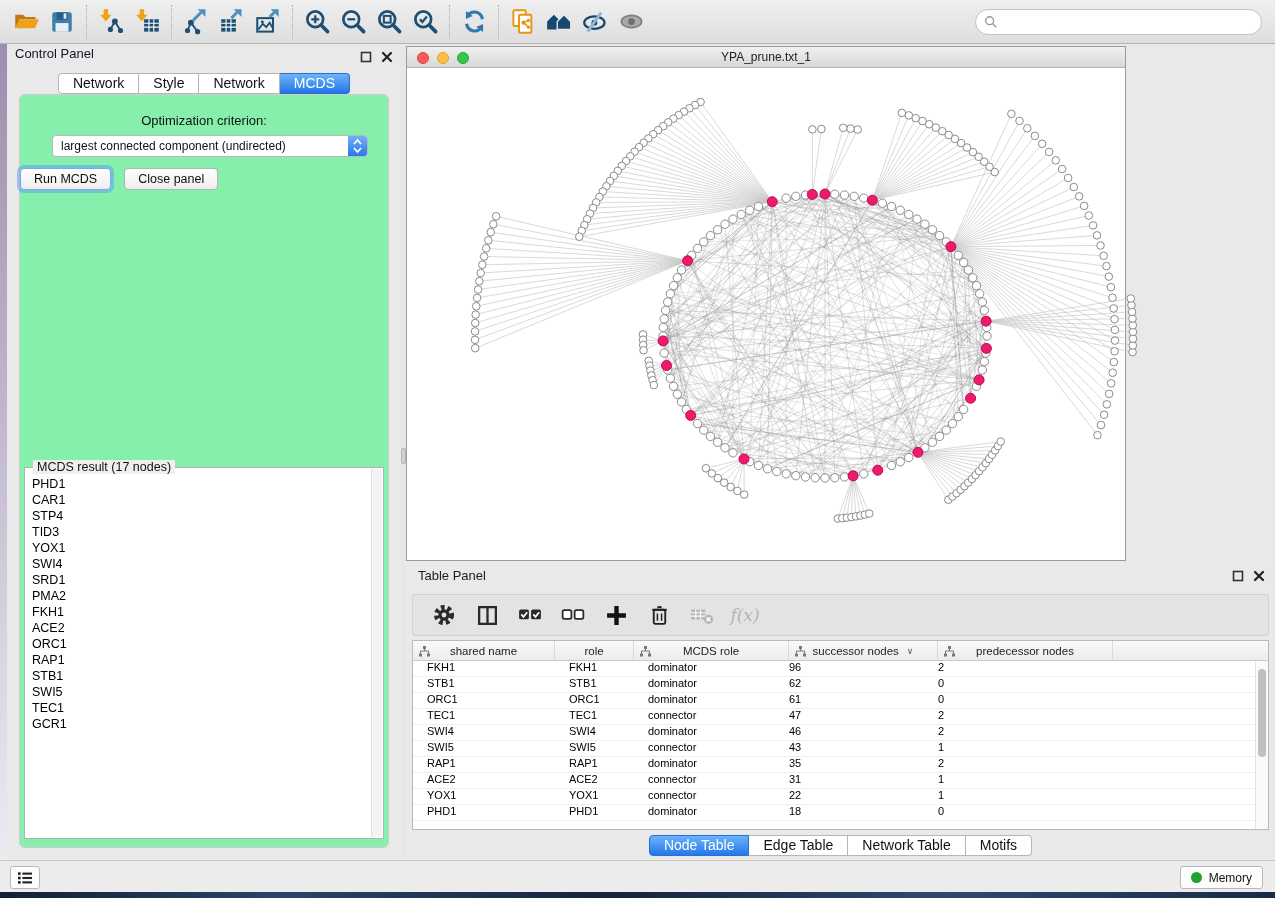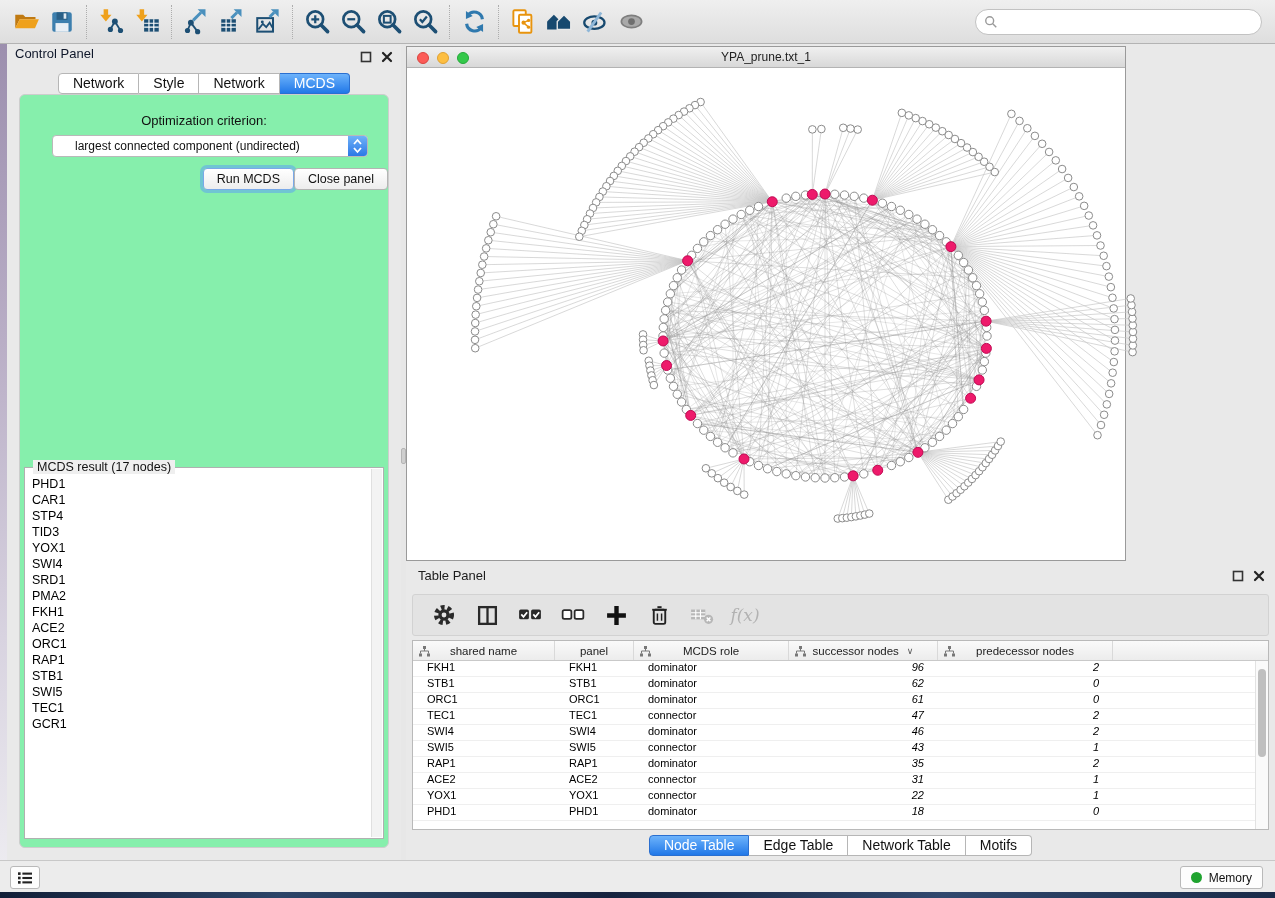--- a/index.html
+++ b/index.html
@@ -29,24 +29,24 @@
   .seg { height:21px; line-height:19px; padding:0 14px; background:#fff; border:1px solid #b6b6b6;
     border-left-width:0; font-size:14px; color:#111; text-align:center; }
   .seg.first { border-left-width:1px; border-radius:4px 0 0 4px; }
   .seg.last { border-radius:0 4px 4px 0; }
   .seg.active { background:linear-gradient(#6db3fb,#2178e8); border-color:#2a6fd0; color:#fff; }
   .cp-body { position:absolute; top:50px; left:12px; right:12px; bottom:12px;
     border:1px solid #cdcdcd; border-radius:6px; background:#86efac; }
   .opt-label { position:absolute; top:18px; width:100%; text-align:center; font-size:13px; color:#111; }
   .select-box { position:absolute; top:40px; left:32px; width:316px; height:22px;
     background:#fff; border:1px solid #b9b9b9; border-radius:4px; font-size:12px; color:#111;
-    line-height:20px; padding-left:22px; }
+    line-height:20px; padding-left:8px; }
   .select-step { position:absolute; right:0; top:0; width:19px; height:20px; border-radius:0 3px 3px 0;
     background:linear-gradient(#6fb1f8,#2c78e6); }
-  .btn-row { position:absolute; top:73px; width:100%; display:flex; justify-content:flex-end; }
+  .btn-row { position:absolute; top:73px; width:100%; display:flex; justify-content:flex-start; gap:13px; }
   .btn { height:22px; padding:0 13px; background:linear-gradient(#ffffff,#ededed);
     border:1px solid #b4b4b4; border-radius:4px; font-size:12.5px; color:#111;
     display:flex; align-items:center; font-family:inherit; }
   .btn.focused { box-shadow:0 0 0 3px rgba(90,155,250,.5); border-color:#7aa8e8; }
   .result-box { position:absolute; left:4px; right:4px; top:372px; bottom:8px;
     border:1px solid #b0b0b0; background:#fff; }
   .result-legend { position:absolute; top:-8px; left:8px; background:#efefef; padding:0 4px;
     font-size:12.5px; color:#111; }
   .result-list { position:absolute; inset:8px 12px 2px 7px; font-size:12.5px; color:#000; line-height:16px; overflow:hidden; }
   .result-scroll { position:absolute; top:1px; bottom:1px; right:1px; width:11px; background:#f3f3f3; border-left:1px solid #e0e0e0; }
@@ -71,21 +71,21 @@
   .fx { font-family:"DejaVu Serif","Liberation Serif",serif; font-style:italic; font-size:17px; color:#b2b2b2; }
   .tp-table { position:absolute; top:78px; left:6px; right:6px; height:190px; background:#fff; border:1px solid #b9b9b9; overflow:hidden; }
   .thead { display:flex; height:20px; background:linear-gradient(#fafafa,#ececec); border-bottom:1px solid #c9c9c9; }
   .th { display:flex; align-items:center; justify-content:center; gap:5px; font-size:11.5px; color:#222;
     border-right:1px solid #d9d9d9; position:relative; }
   .th .tree { position:absolute; left:6px; top:5px; }
   .sortmark { font-size:9px; color:#555; margin-left:3px; }
   .trow { display:flex; height:16px; font-size:11px; color:#000; border-bottom:1px solid #efefef; }
   .td { overflow:hidden; white-space:nowrap; }
   .td.txt { padding-left:14px; }
-  .td.num { text-align:right; padding-right:14px;font-style:italic; }
+  .td.num { text-align:left; padding-right:14px; }
   .c0{width:142px} .c1{width:79px} .c2{width:155px} .c3{width:149px} .c4{width:175px}
   .vscroll { position:absolute; right:0; top:20px; bottom:0; width:13px; background:#fafafa; border-left:1px solid #e2e2e2; }
   .vthumb { position:absolute; left:2px; right:2px; top:8px; height:88px; border-radius:6px; background:#bfbfbf; }
   .tp-tabs { position:absolute; bottom:4px; left:0; right:0; display:flex; justify-content:center; }
 
   
   .status-bar { position:absolute; left:0; top:860px; width:1275px; height:32px; background:#ececec; border-top:1px solid #c8c8c8; }
   .list-btn { position:absolute; left:10px; top:5px; width:30px; height:23px; background:#fdfdfd; border:1px solid #b9b9b9; border-radius:3px;
     display:flex; align-items:center; justify-content:center; }
   .mem-btn { position:absolute; right:12px; top:5px; height:23px; padding:0 10px; background:#fdfdfd; border:1px solid #b9b9b9; border-radius:3px;
@@ -1114,21 +1114,21 @@
               <g fill="#777">
                 <rect x="4" y="0" width="3" height="3"></rect>
                 <rect x="0" y="7.5" width="3" height="3"></rect>
                 <rect x="8" y="7.5" width="3" height="3"></rect>
               </g>
               <path d="M5.5 3 v2 M1.5 7.5 V5 h8 v2.5" stroke="#777" fill="none"></path>
             </svg>
             <span>shared name</span>
           </div>
         <div class="th c1">
-            <span>panel</span>
+            <span>role</span>
           </div>
         <div class="th c2">
             <svg class="tree" width="11" height="11" viewBox="0 0 11 11">
               <g fill="#777">
                 <rect x="4" y="0" width="3" height="3"></rect>
                 <rect x="0" y="7.5" width="3" height="3"></rect>
                 <rect x="8" y="7.5" width="3" height="3"></rect>
               </g>
               <path d="M5.5 3 v2 M1.5 7.5 V5 h8 v2.5" stroke="#777" fill="none"></path>
             </svg>

